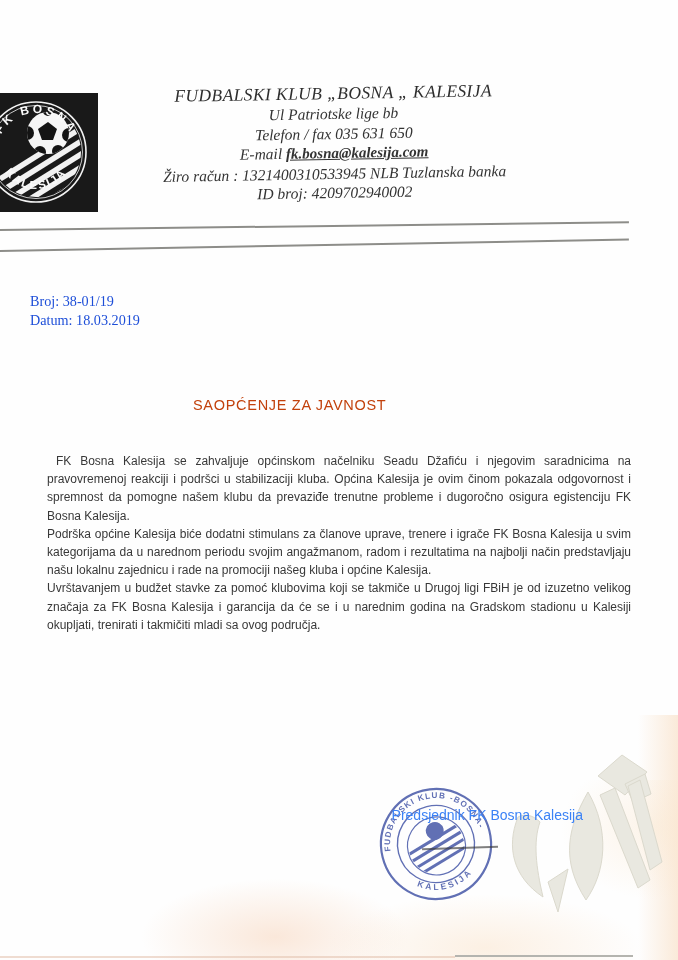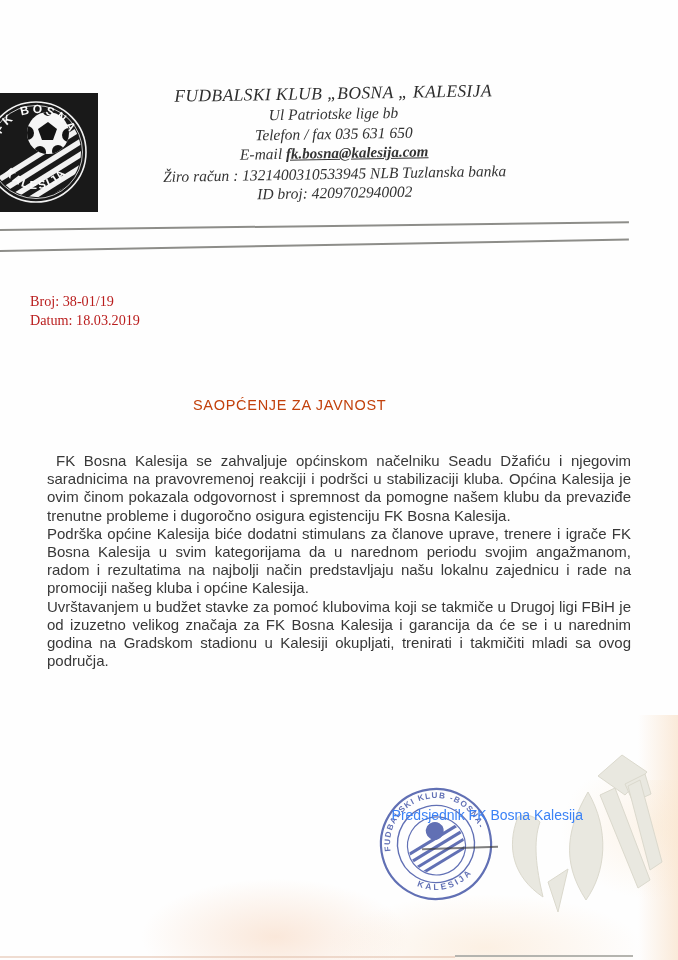--- a/index.html
+++ b/index.html
@@ -23,31 +23,31 @@
   .h-line{font-size:15.5px;line-height:19.5px;}
   .email{text-decoration:underline;font-weight:bold;font-size:15px;}
   
   .rule{position:absolute;left:0;height:1.6px;background:#8d8d89;transform-origin:left center;}
   .rule1{top:229px;width:629px;transform:rotate(-0.7deg);}
   .rule2{top:250px;width:629px;transform:rotate(-1.05deg);}
   
   .ref{
     position:absolute;left:30px;top:292px;
     font-family:"Liberation Serif", serif;
-    font-size:14.2px;line-height:18.5px;color:#b91c1c;
+    font-size:14.2px;line-height:18.5px;color:#1d4ed8;
   }
   
   .title{
     position:absolute;left:193px;top:397px;
     font-size:14.5px;letter-spacing:.7px;color:#c2410c;
   }
   
   .body{
     position:absolute;left:47px;top:452px;width:584px;
-    font-size:15px;line-height:18.2px;color:#383838;
+    font-size:12px;line-height:18.2px;color:#383838;
     text-align:justify;
   }
   .body p{margin:0;}
   .body p.first{text-indent:9px;}
   
   .sig{
     position:absolute;left:368px;top:806px;width:215px;
     text-align:right;font-size:14px;line-height:19px;color:#3b82f6;
     z-index:3;
   }

